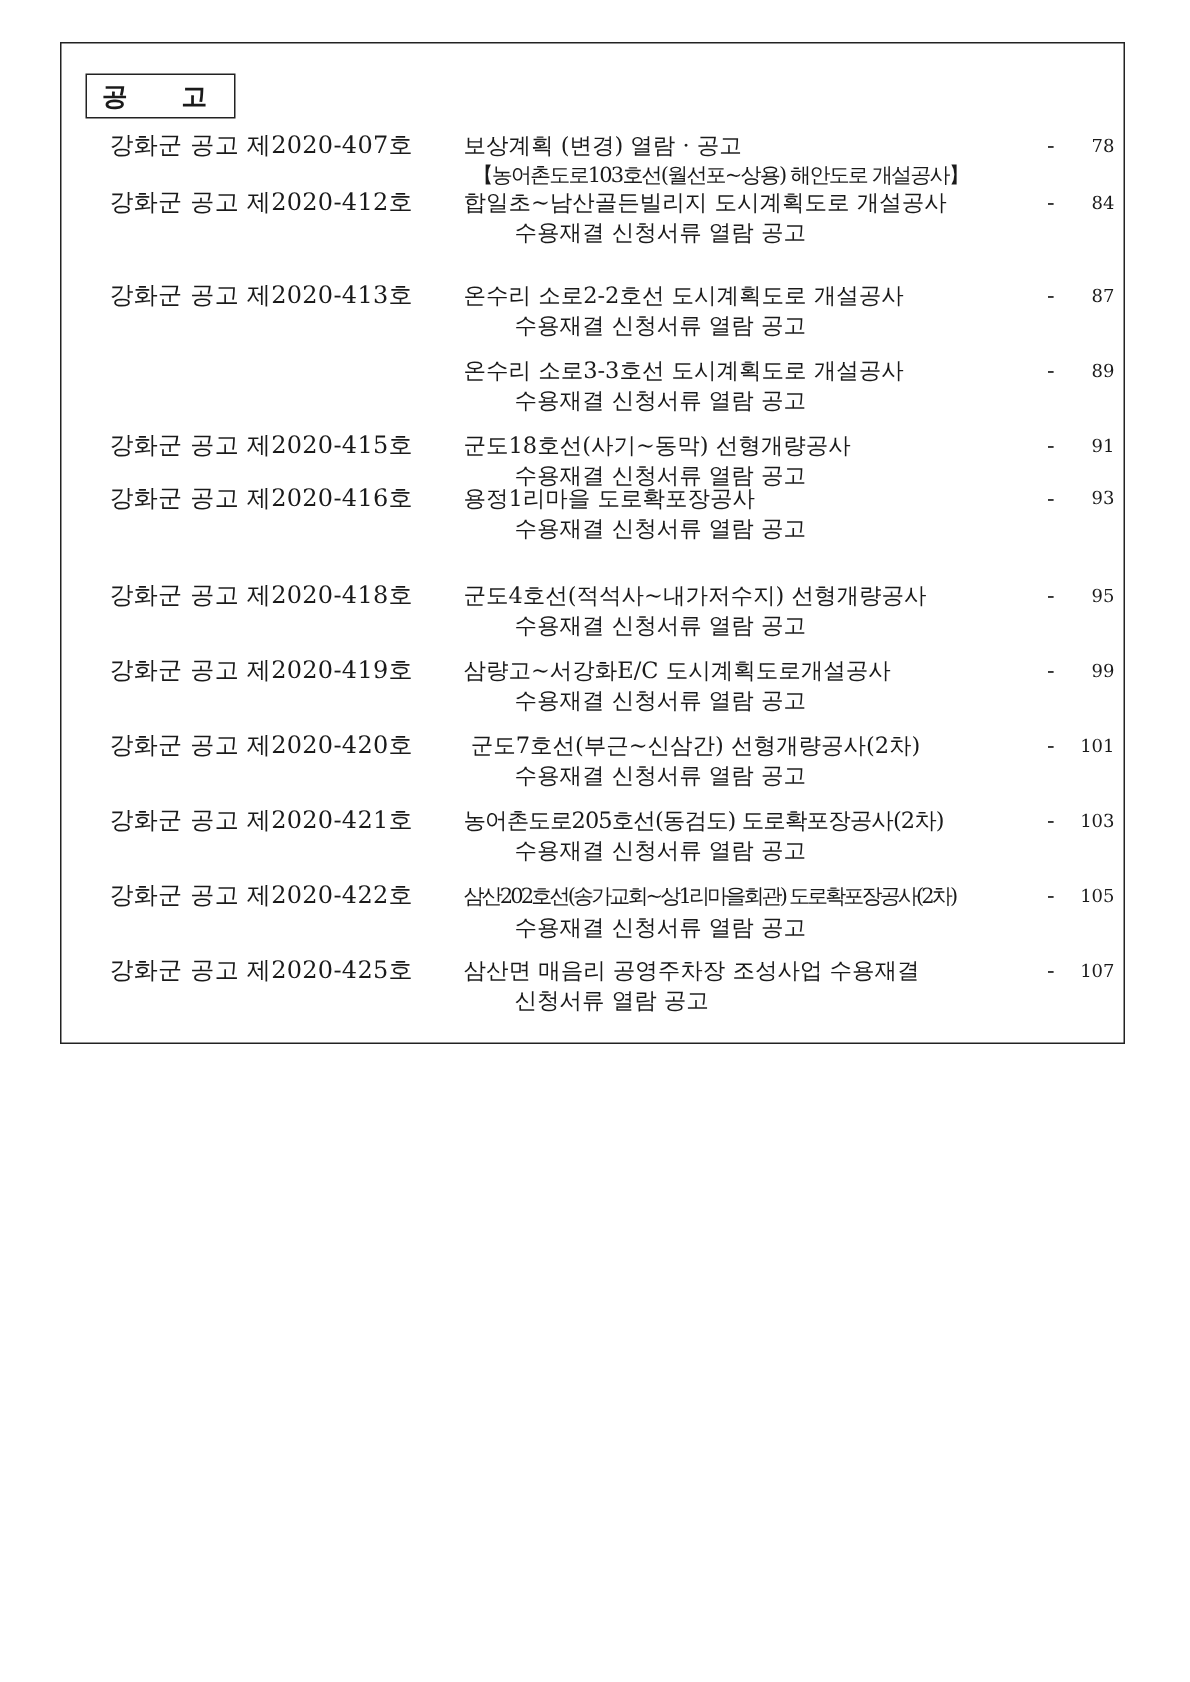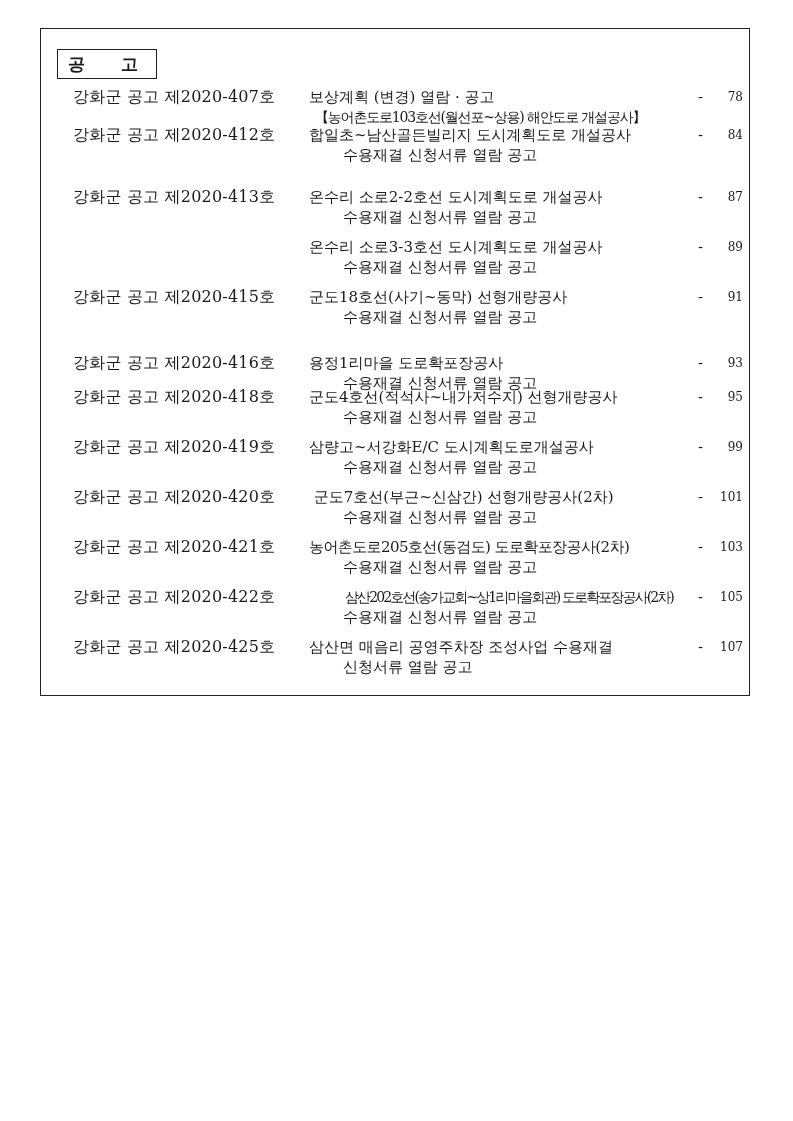--- a/index.html
+++ b/index.html
@@ -15,21 +15,21 @@
       display: flex; align-items: center; padding-left: 10px; letter-spacing: 0;
     }
     .section-label .c1 { margin-right: 36px; }
     .entries { position: absolute; left: 0; top: 58px; width: 100%; }
     .entry { position: absolute; left: 0; width: 100%; height: 50px; }
     .num { position: absolute; left: 32px; top: 0; font-size: 16px; line-height: 20px; white-space: nowrap; letter-spacing: 0.2px; }
     .title { position: absolute; left: 268px; top: 0; font-size: 15px; line-height: 20px; white-space: nowrap; }
     .title .line2 { display: block; margin-left: 34px; }
     .dash { position: absolute; left: 657px; top: 0; font-size: 15px; line-height: 20px; }
     .page { position: absolute; right: 6px; top: 0; font-size: 12px; line-height: 20px; text-align: right; }
-    .cond { letter-spacing: -1.2px; font-size: 14px; margin-left: 36px; }
+    .cond { letter-spacing: -1.2px; font-size: 14px; }
   </style>
 </head>
 <body>
 
 <div class="frame">
   <div class="section-label">
     <span class="c1">공</span>
     <span>고</span>
   </div>
 
@@ -56,21 +56,21 @@
       <span class="title"><span>온수리 소로3-3호선 도시계획도로 개설공사</span><span class="line2">수용재결 신청서류 열람 공고</span></span>
       <span class="dash">-</span>
       <span class="page">89</span>
     </div>
     <div class="entry" style="top:200px">
       <span class="num">강화군 공고 제2020-415호</span>
       <span class="title"><span>군도18호선(사기~동막) 선형개량공사</span><span class="line2">수용재결 신청서류 열람 공고</span></span>
       <span class="dash">-</span>
       <span class="page">91</span>
     </div>
-    <div class="entry" style="top:266px">
+    <div class="entry" style="top:235px">
       <span class="num">강화군 공고 제2020-416호</span>
       <span class="title"><span>용정1리마을 도로확포장공사</span><span class="line2">수용재결 신청서류 열람 공고</span></span>
       <span class="dash">-</span>
       <span class="page">93</span>
     </div>
     <div class="entry" style="top:300px">
       <span class="num">강화군 공고 제2020-418호</span>
       <span class="title"><span>군도4호선(적석사~내가저수지) 선형개량공사</span><span class="line2">수용재결 신청서류 열람 공고</span></span>
       <span class="dash">-</span>
       <span class="page">95</span>

